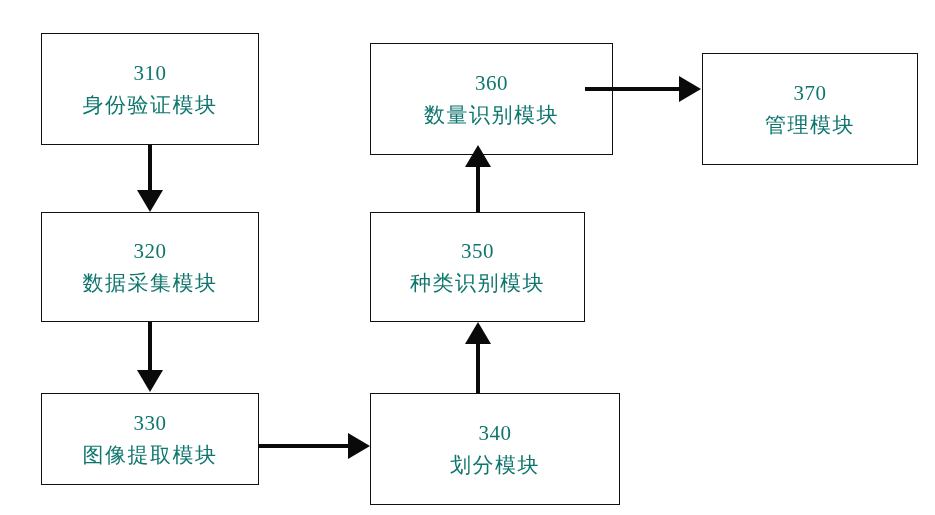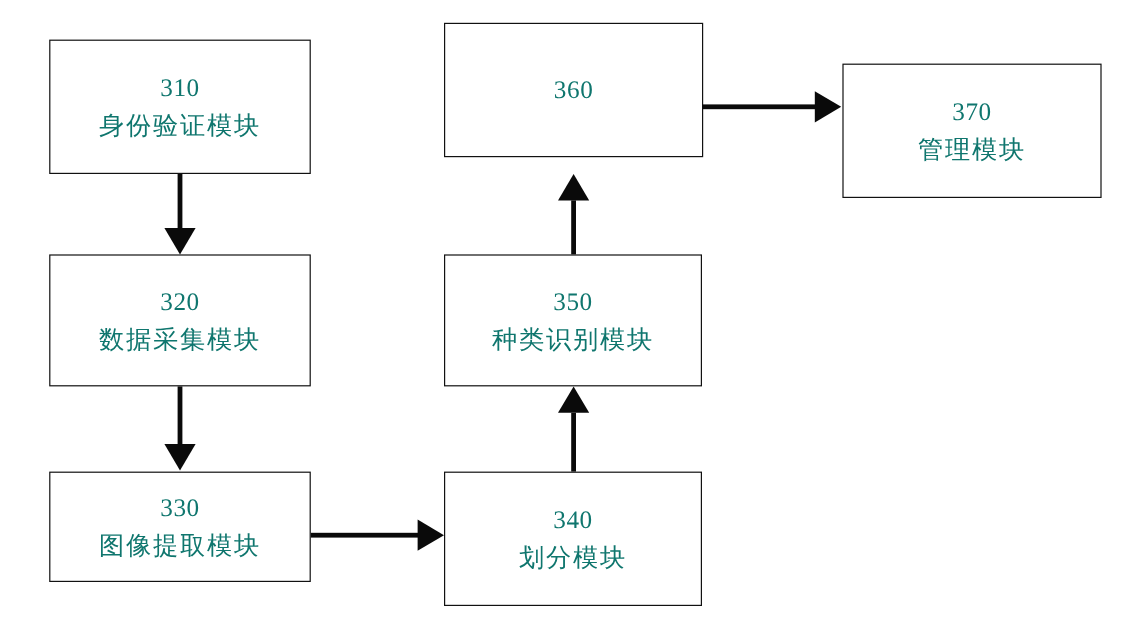--- a/index.html
+++ b/index.html
@@ -91,32 +91,33 @@
   <div class="node" style="left:41px; top:212px; width:218px; height:110px;">
     <div class="node-id">320</div>
     <div class="node-label">数据采集模块</div>
   </div>
 
   <div class="node" style="left:41px; top:393px; width:218px; height:92px;">
     <div class="node-id">330</div>
     <div class="node-label">图像提取模块</div>
   </div>
 
-  <div class="node" style="left:370px; top:393px; width:215px; height:112px;">
+  <div class="node" style="left:370px; top:393px; width:250px; height:112px;">
     <div class="node-id">340</div>
     <div class="node-label">划分模块</div>
   </div>
 
   <div class="node" style="left:370px; top:212px; width:215px; height:110px;">
     <div class="node-id">350</div>
     <div class="node-label">种类识别模块</div>
   </div>
 
-  <div class="node" style="left:370px; top:19px; width:216px; height:112px;">
+  <div class="node" style="left:370px; top:43px; width:243px; height:112px;">
     <div class="node-id">360</div>
+    <div class="node-label">数量识别模块</div>
   </div>
 
   <div class="node" style="left:702px; top:33px; width:216px; height:112px;margin-top:20px;">
     <div class="node-id">370</div>
     <div class="node-label">管理模块</div>
   </div>
 
   <div class="edge">
     <div class="edge-line-v" style="left:148px; top:145px; height:48px;"></div>
     <div class="head-down" style="left:137px; top:190px;"></div>

